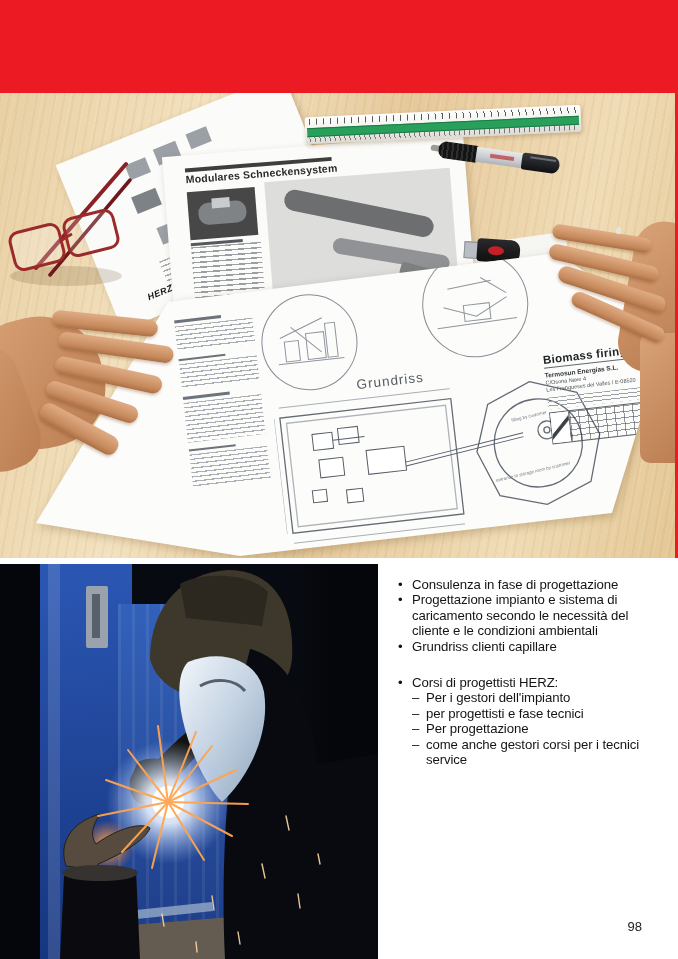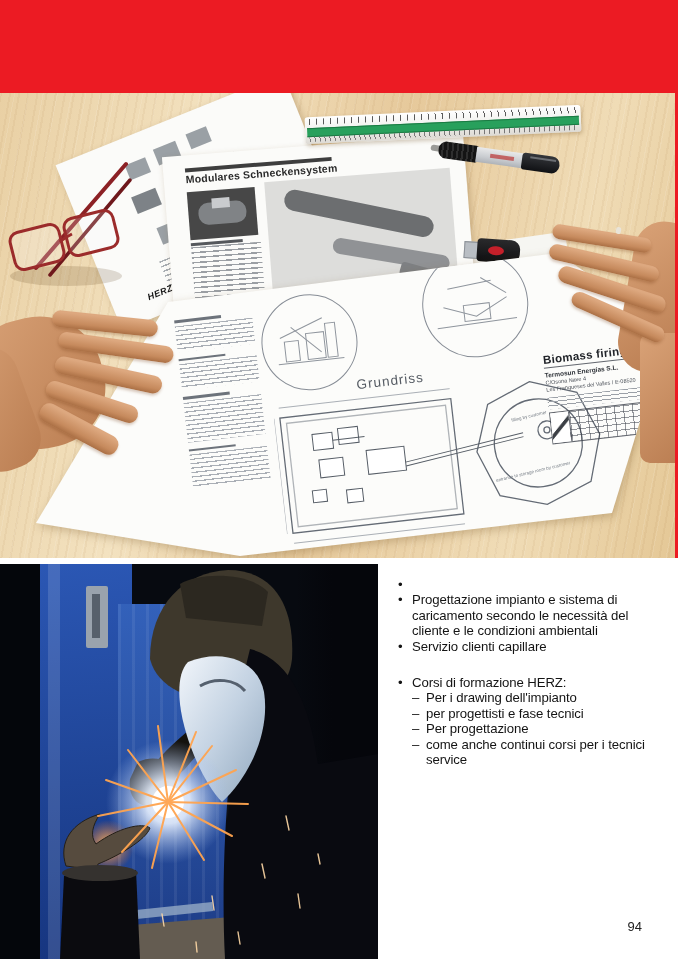--- a/index.html
+++ b/index.html
@@ -429,49 +429,50 @@
         <line x1="318" y1="290" x2="320" y2="300"></line>
         <line x1="196" y1="378" x2="197" y2="388"></line>
       </g>
     </svg>
   </div>
 
   <div class="textcol">
     <ul class="blist">
       <li>
         <span class="mk">•</span>
+        <span class="tx">Consulenza in fase di progettazione</span>
       </li>
       <li>
         <span class="mk">•</span>
         <span class="tx">Progettazione impianto e sistema di caricamento secondo le necessità del cliente e le condizioni ambientali</span>
       </li>
       <li>
         <span class="mk">•</span>
-        <span class="tx">Servizio clienti capillare</span>
+        <span class="tx">Grundriss clienti capillare</span>
       </li>
       <li class="gap-before">
         <span class="mk">•</span>
-        <span class="tx">Corsi di formazione HERZ:</span>
+        <span class="tx">Corsi di progettisti HERZ:</span>
       </li>
     </ul>
     <ul class="sub">
       <li>
         <span class="mk">–</span>
-        <span class="tx">Per i drawing dell'impianto</span>
+        <span class="tx">Per i gestori dell'impianto</span>
       </li>
       <li>
         <span class="mk">–</span>
         <span class="tx">per progettisti e fase tecnici</span>
       </li>
       <li>
         <span class="mk">–</span>
         <span class="tx">Per progettazione</span>
       </li>
       <li>
         <span class="mk">–</span>
-        <span class="tx">come anche continui corsi per i tecnici service</span>
+        <span class="tx">come anche gestori corsi per i tecnici service</span>
       </li>
     </ul>
   </div>
 
-  <div class="pagenum">94</div>
+  <div class="pagenum">98</div>
 
 </div>
 
 </body></html>

